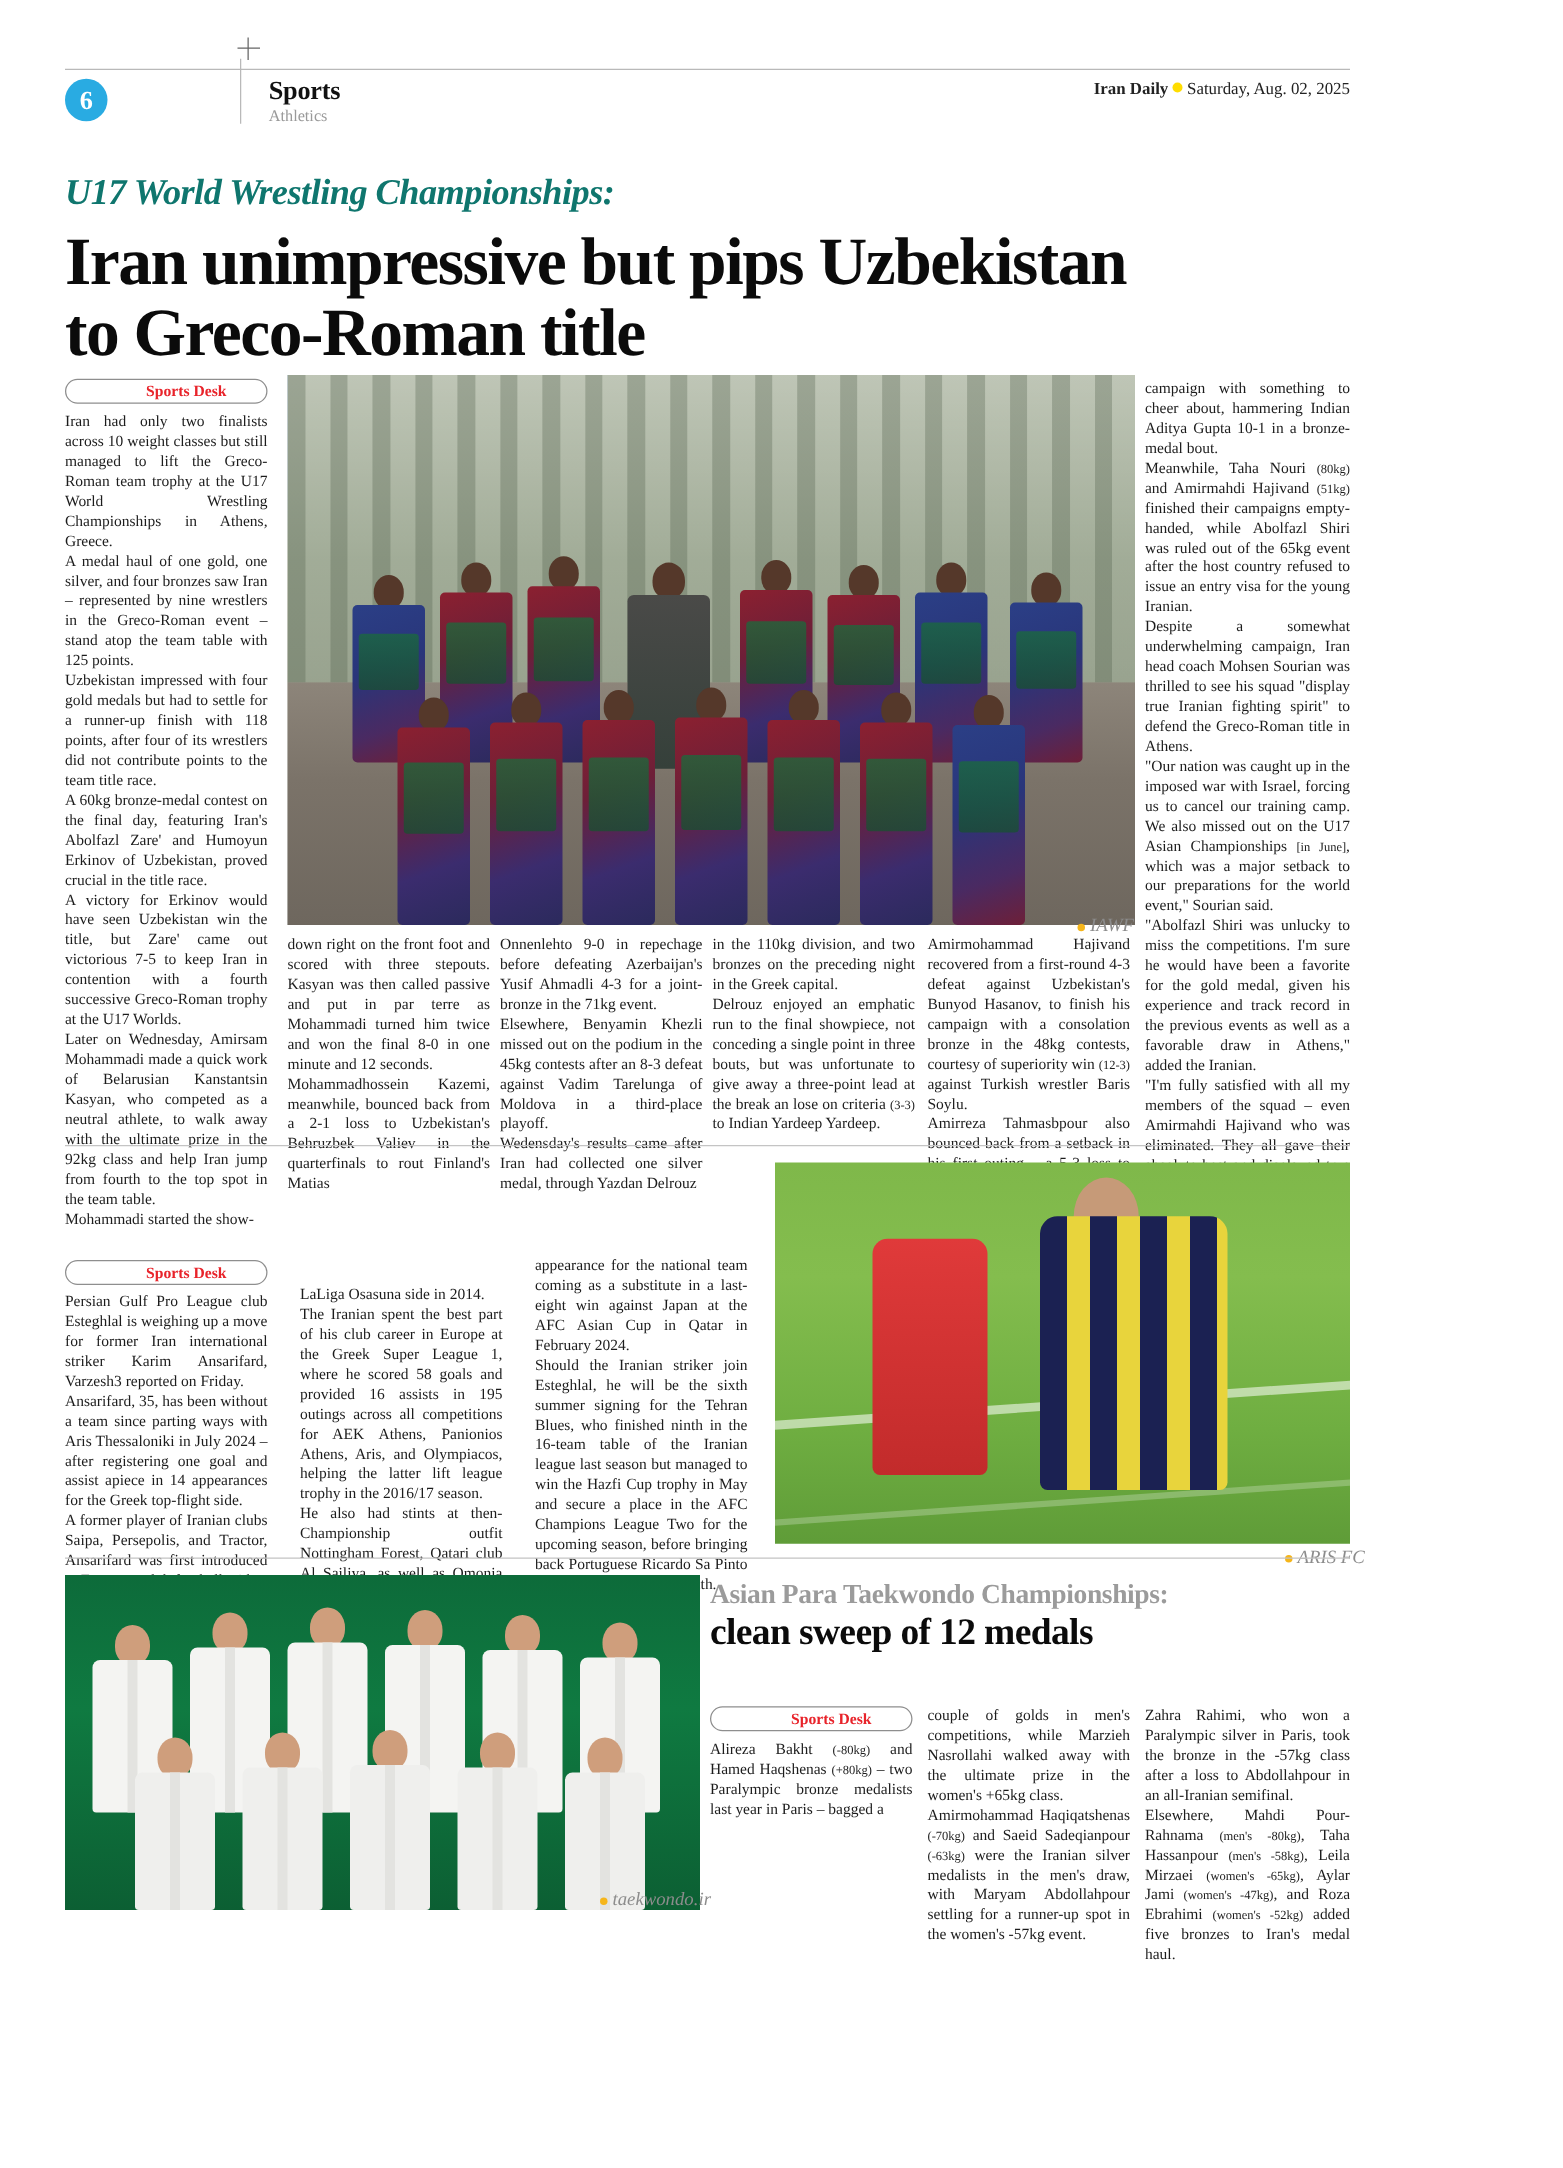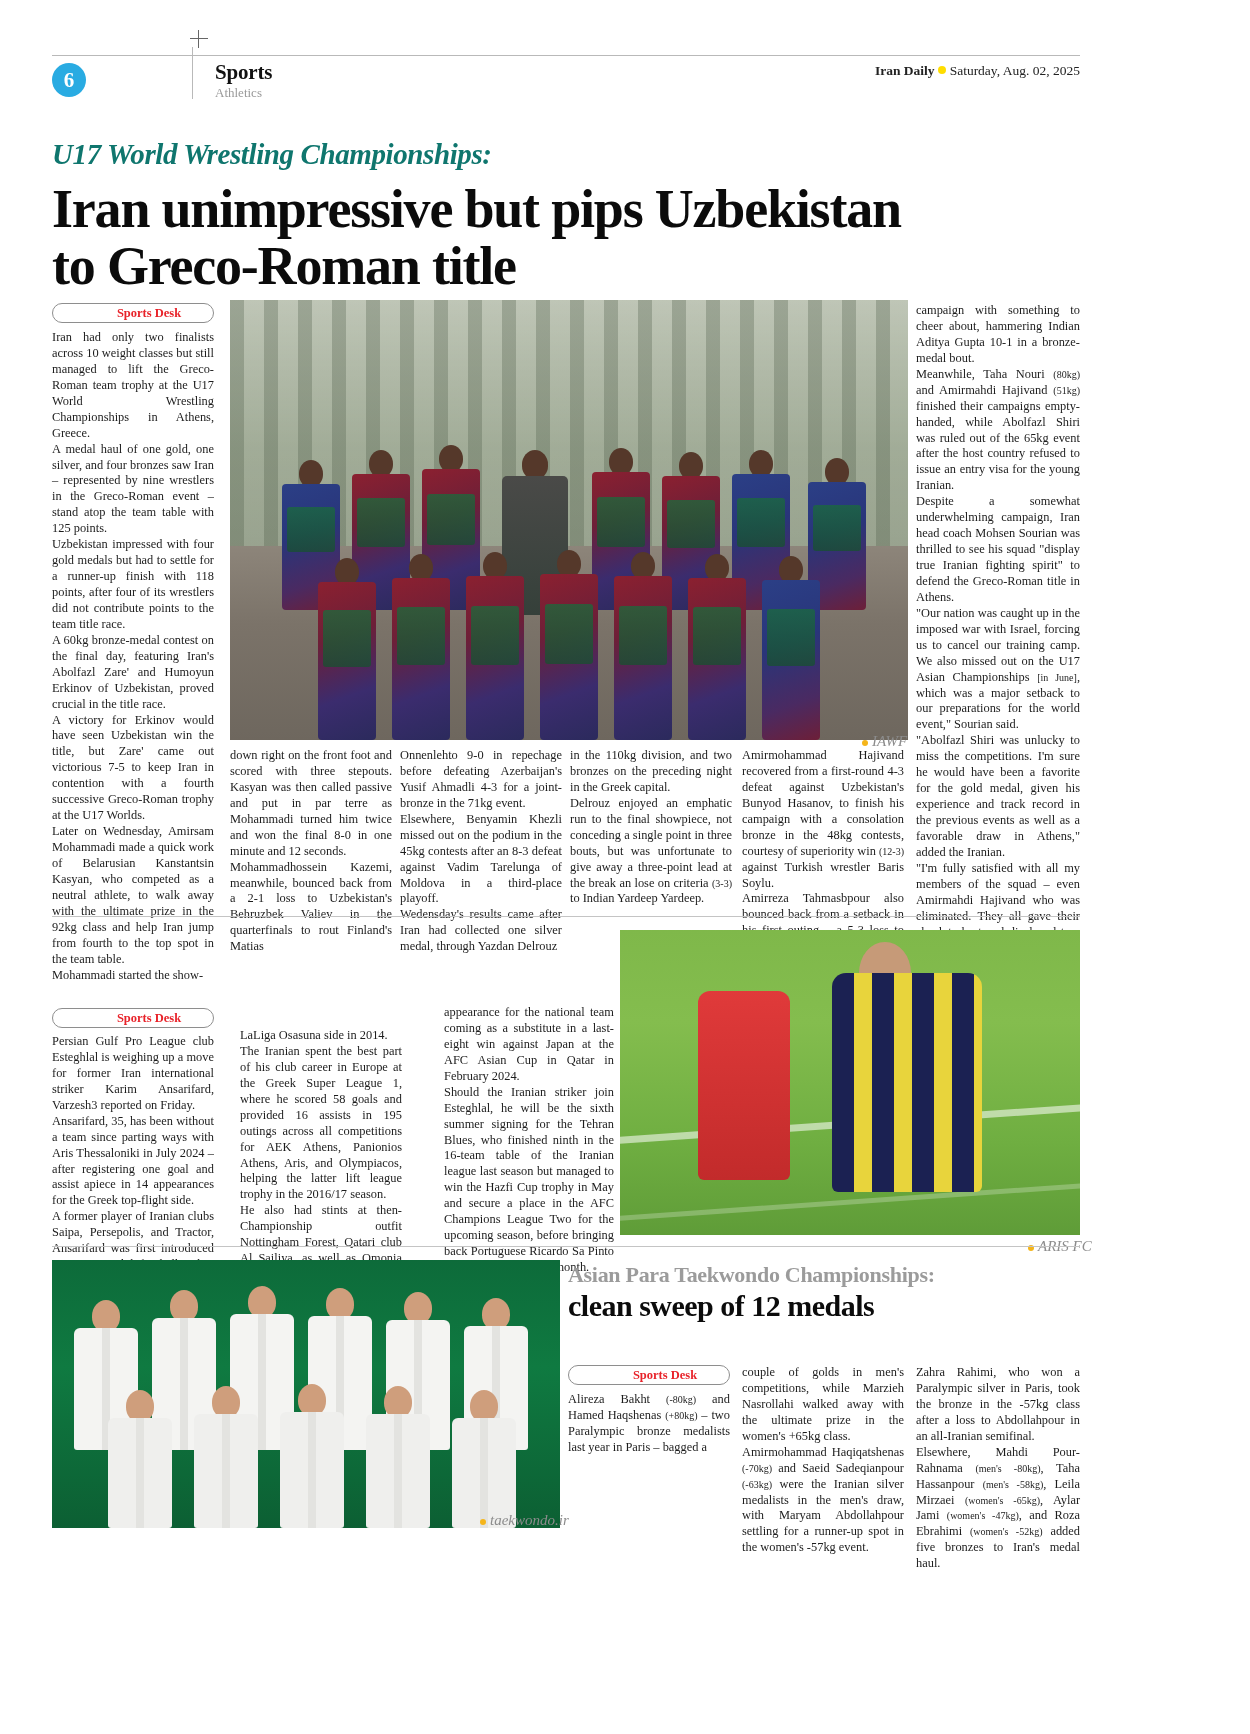--- a/index.html
+++ b/index.html
@@ -264,21 +264,21 @@
       <p>Persian Gulf Pro League club Esteghlal is weighing up a move for former Iran international striker Karim Ansarifard, Varzesh3 reported on Friday.</p>
       <p>Ansarifard, 35, has been without a team since parting ways with Aris Thessaloniki in July 2024 – after registering one goal and assist apiece in 14 appearances for the Greek top-flight side.</p>
       <p>A former player of Iranian clubs Saipa, Persepolis, and Tractor, Ansarifard was first introduced to European club football with</p>
     </div>
   <div class="col" id="a2c2" style="left:240px; top:1028px; width:162px; height:230px;">
       <p>LaLiga Osasuna side in 2014.</p>
       <p>The Iranian spent the best part of his club career in Europe at the Greek Super League 1, where he scored 58 goals and provided 16 assists in 195 outings across all competitions for AEK Athens, Panionios Athens, Aris, and Olympiacos, helping the latter lift league trophy in the 2016/17 season.</p>
       <p>He also had stints at then-Championship outfit Nottingham Forest, Qatari club Al Sailiya, as well as Omonia Nicosia in the Cypriot First Division.</p>
       <p>Ansarifard has 30 goals in 104 international caps, with his last</p>
     </div>
-  <div class="col" id="a2c3" style="left:428px; top:1005px; width:170px; height:230px;margin-left:16px;">
+  <div class="col" id="a2c3" style="left:428px; top:1005px; width:170px; height:230px;">
       <p>appearance for the national team coming as a substitute in a last-eight win against Japan at the AFC Asian Cup in Qatar in February 2024.</p>
       <p>Should the Iranian striker join Esteghlal, he will be the sixth summer signing for the Tehran Blues, who finished ninth in the 16-team table of the Iranian league last season but managed to win the Hazfi Cup trophy in May and secure a place in the AFC Champions League Two for the upcoming season, before bringing back Portuguese Ricardo Sa Pinto as the head coach last month.</p>
     </div>
 
   <div class="photo" id="photo2">
     <div class="pitchline" style="top:62%;"></div>
     <div class="pitchline" style="top:88%; height:5px; opacity:.45;"></div>
     <div class="redplayer"></div>
     <div class="kit-head"></div>
     <div class="kit"></div>

